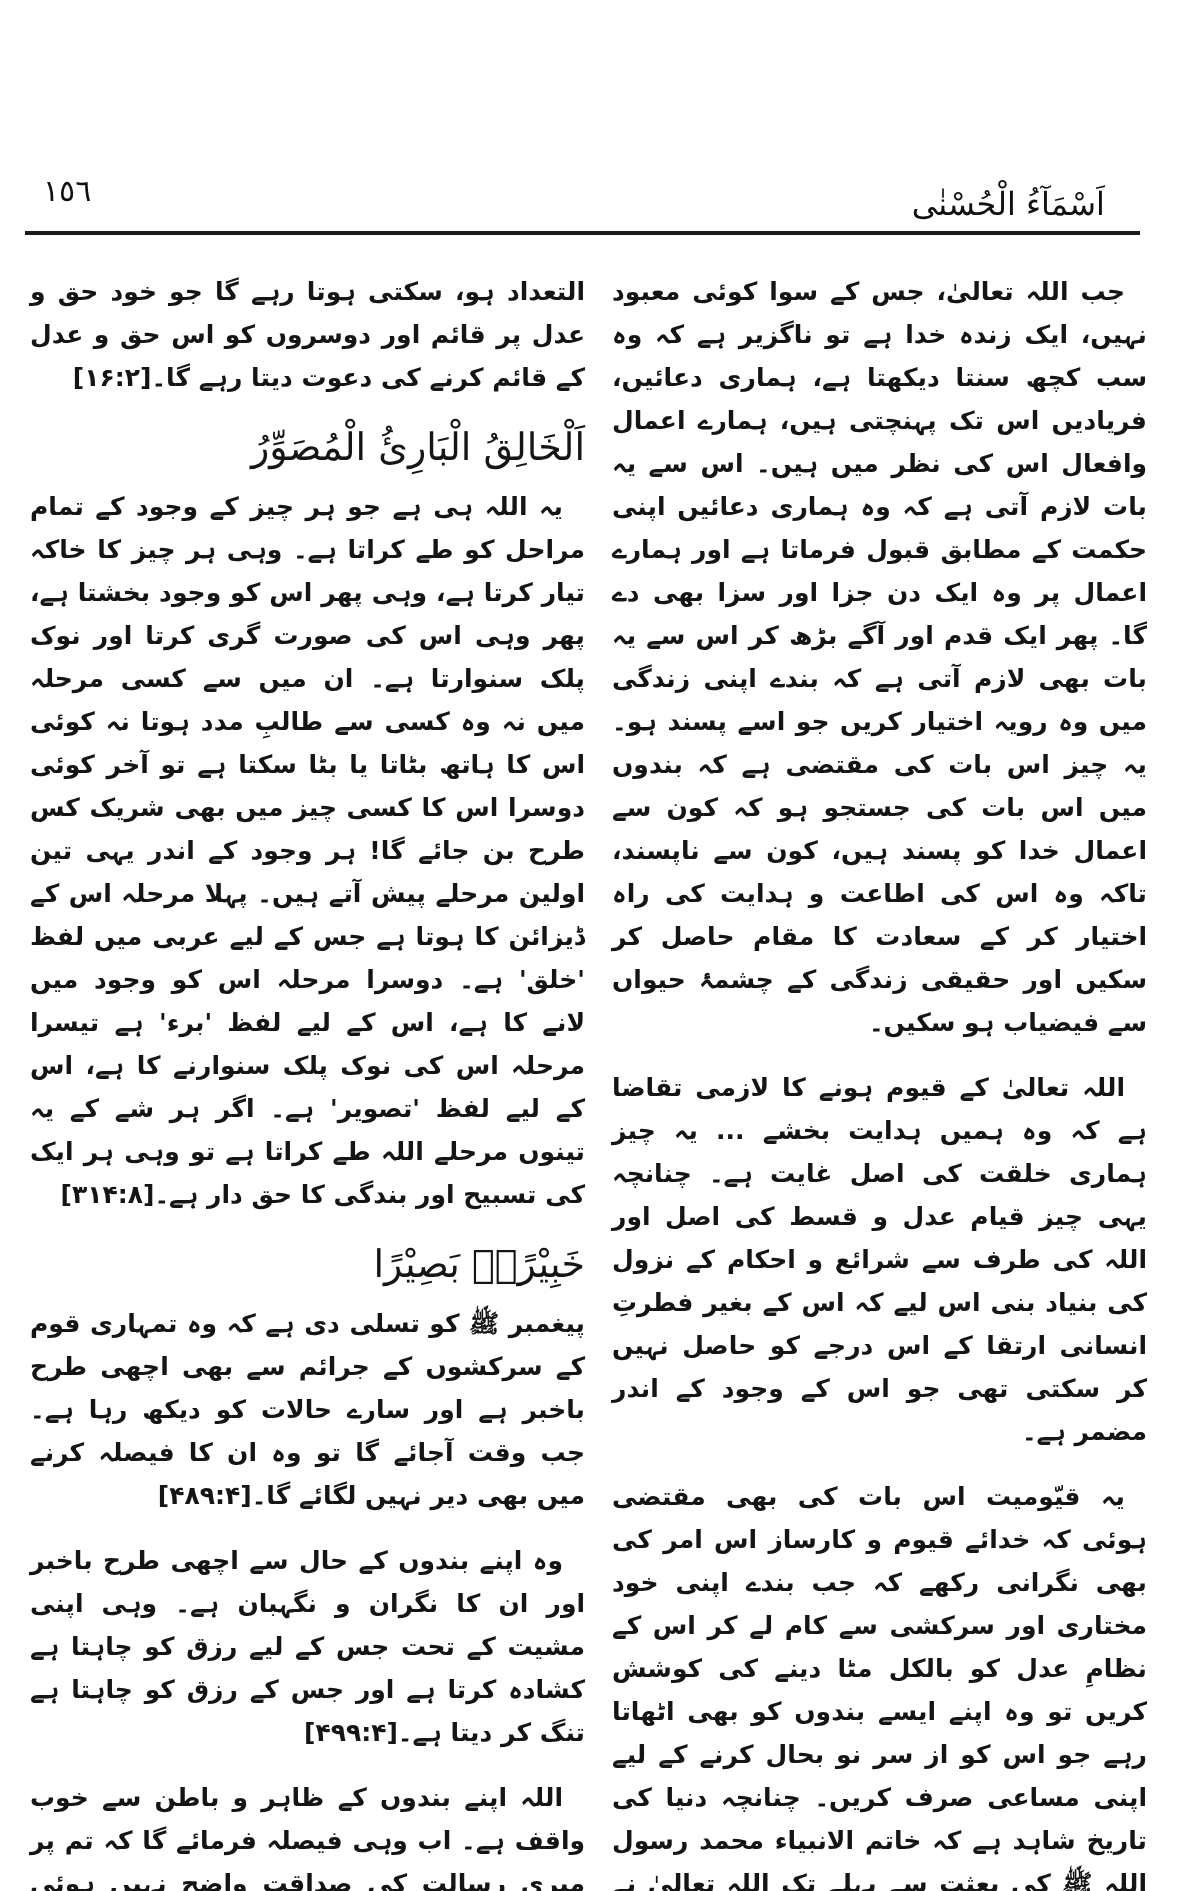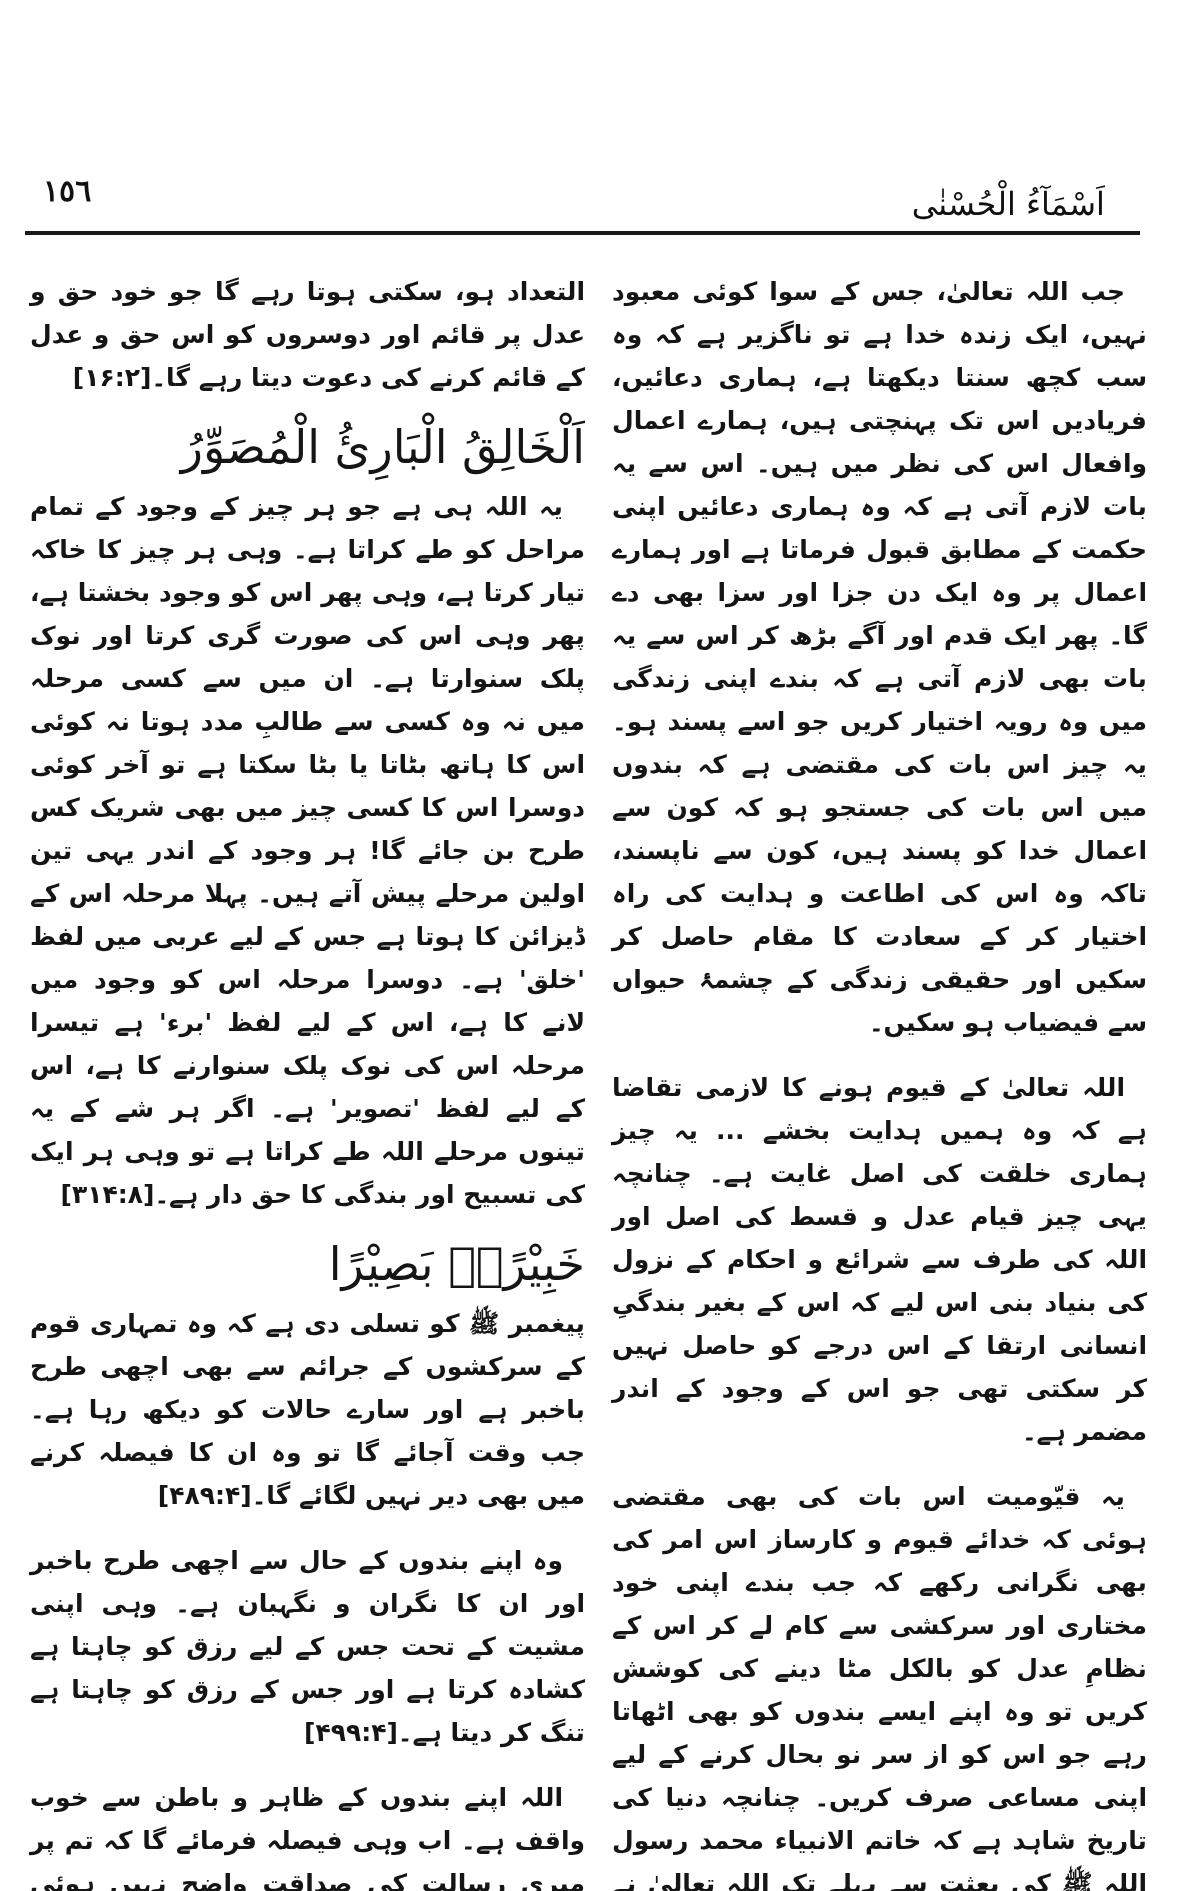--- a/index.html
+++ b/index.html
@@ -29,21 +29,21 @@
       font-family: "DejaVu Serif", serif;
       font-size: 32px;
       direction: rtl;
     }
     .page-number {
       position: absolute;
       left: 18px;
       top: 8px;
       font-family: "DejaVu Serif", serif;
       font-size: 30px;
-      font-weight: bold;
+      font-weight: normal;
     }
     .header-rule {
       position: absolute;
       left: 25px;
       top: 231px;
       width: 1115px;
       height: 4px;
       background: #1a1a1a;
     }
     .column {
@@ -68,38 +68,38 @@
     }
     .para {
       margin: 0 0 22px 0;
     }
     .para.indent {
       text-indent: 22px;
     }
     .heading {
       font-family: "DejaVu Serif", serif;
       font-weight: normal;
-      font-size: 46px;
+      font-size: 38px;
       line-height: 52px;
       margin: 18px 0 12px 0;
       text-align: right;
     }
   </style>
 </head>
 <body>
 
 <div class="page-header">
   <div class="running-title">اَسْمَآءُ الْحُسْنٰی</div>
   <div class="page-number">١٥٦</div>
 </div>
 <div class="header-rule"></div>
 
 <div class="column col-right">
   <p class="para indent">جب اللہ تعالیٰ، جس کے سوا کوئی معبود نہیں، ایک زندہ خدا ہے تو ناگزیر ہے کہ وہ سب کچھ سنتا دیکھتا ہے، ہماری دعائیں، فریادیں اس تک پہنچتی ہیں، ہمارے اعمال وافعال اس کی نظر میں ہیں۔ اس سے یہ بات لازم آتی ہے کہ وہ ہماری دعائیں اپنی حکمت کے مطابق قبول فرماتا ہے اور ہمارے اعمال پر وہ ایک دن جزا اور سزا بھی دے گا۔ پھر ایک قدم اور آگے بڑھ کر اس سے یہ بات بھی لازم آتی ہے کہ بندے اپنی زندگی میں وہ رویہ اختیار کریں جو اسے پسند ہو۔ یہ چیز اس بات کی مقتضی ہے کہ بندوں میں اس بات کی جستجو ہو کہ کون سے اعمال خدا کو پسند ہیں، کون سے ناپسند، تاکہ وہ اس کی اطاعت و ہدایت کی راہ اختیار کر کے سعادت کا مقام حاصل کر سکیں اور حقیقی زندگی کے چشمۂ حیواں سے فیضیاب ہو سکیں۔</p>
-  <p class="para indent">اللہ تعالیٰ کے قیوم ہونے کا لازمی تقاضا ہے کہ وہ ہمیں ہدایت بخشے ... یہ چیز ہماری خلقت کی اصل غایت ہے۔ چنانچہ یہی چیز قیام عدل و قسط کی اصل اور اللہ کی طرف سے شرائع و احکام کے نزول کی بنیاد بنی اس لیے کہ اس کے بغیر بندگیِ انسانی ارتقا کے اس درجے کو حاصل نہیں کر سکتی تھی جو اس کے وجود کے اندر مضمر ہے۔</p>
+  <p class="para indent">اللہ تعالیٰ کے قیوم ہونے کا لازمی تقاضا ہے کہ وہ ہمیں ہدایت بخشے ... یہ چیز ہماری خلقت کی اصل غایت ہے۔ چنانچہ یہی چیز قیام عدل و قسط کی اصل اور اللہ کی طرف سے شرائع و احکام کے نزول کی بنیاد بنی اس لیے کہ اس کے بغیر فطرتِ انسانی ارتقا کے اس درجے کو حاصل نہیں کر سکتی تھی جو اس کے وجود کے اندر مضمر ہے۔</p>
   <p class="para indent">یہ قیّومیت اس بات کی بھی مقتضی ہوئی کہ خدائے قیوم و کارساز اس امر کی بھی نگرانی رکھے کہ جب بندے اپنی خود مختاری اور سرکشی سے کام لے کر اس کے نظامِ عدل کو بالکل مٹا دینے کی کوشش کریں تو وہ اپنے ایسے بندوں کو بھی اٹھاتا رہے جو اس کو از سر نو بحال کرنے کے لیے اپنی مساعی صرف کریں۔ چنانچہ دنیا کی تاریخ شاہد ہے کہ خاتم الانبیاء محمد رسول اللہ ﷺ کی بعثت سے پہلے تک اللہ تعالیٰ نے دنیا کو عدل و حق اور اپنی سیدھی راہ پر استوار رکھنے کے لیے اپنے بے شمار نبی اور رسول بھیجے اور خاتم الانبیاء پر دین کی تکمیل کر دینے اور کتابِ الٰہی کو ہر قسم کی دست اندازیوں سے محفوظ کر دینے کے بعد اس مقصد کے لیے یہ اہتمام فرمایا کہ ہر دَور میں اس امت کے اندر ایک ایسا گروہ خواہ وہ کتنا ہی قلیل</p>
 </div>
 
 <div class="column col-left">
   <p class="para">التعداد ہو، سکتی ہوتا رہے گا جو خود حق و عدل پر قائم اور دوسروں کو اس حق و عدل کے قائم کرنے کی دعوت دیتا رہے گا۔[۱۶:۲]</p>
 
   <div class="heading">اَلْخَالِقُ الْبَارِیُٔ الْمُصَوِّرُ</div>
   <p class="para indent">یہ اللہ ہی ہے جو ہر چیز کے وجود کے تمام مراحل کو طے کراتا ہے۔ وہی ہر چیز کا خاکہ تیار کرتا ہے، وہی پھر اس کو وجود بخشتا ہے، پھر وہی اس کی صورت گری کرتا اور نوک پلک سنوارتا ہے۔ ان میں سے کسی مرحلہ میں نہ وہ کسی سے طالبِ مدد ہوتا نہ کوئی اس کا ہاتھ بٹاتا یا بٹا سکتا ہے تو آخر کوئی دوسرا اس کا کسی چیز میں بھی شریک کس طرح بن جائے گا! ہر وجود کے اندر یہی تین اولین مرحلے پیش آتے ہیں۔ پہلا مرحلہ اس کے ڈیزائن کا ہوتا ہے جس کے لیے عربی میں لفظ 'خلق' ہے۔ دوسرا مرحلہ اس کو وجود میں لانے کا ہے، اس کے لیے لفظ 'برء' ہے تیسرا مرحلہ اس کی نوک پلک سنوارنے کا ہے، اس کے لیے لفظ 'تصویر' ہے۔ اگر ہر شے کے یہ تینوں مرحلے اللہ طے کراتا ہے تو وہی ہر ایک کی تسبیح اور بندگی کا حق دار ہے۔[۳۱۴:۸]</p>
 
   <div class="heading">خَبِیْرًاۢ بَصِیْرًا</div>

